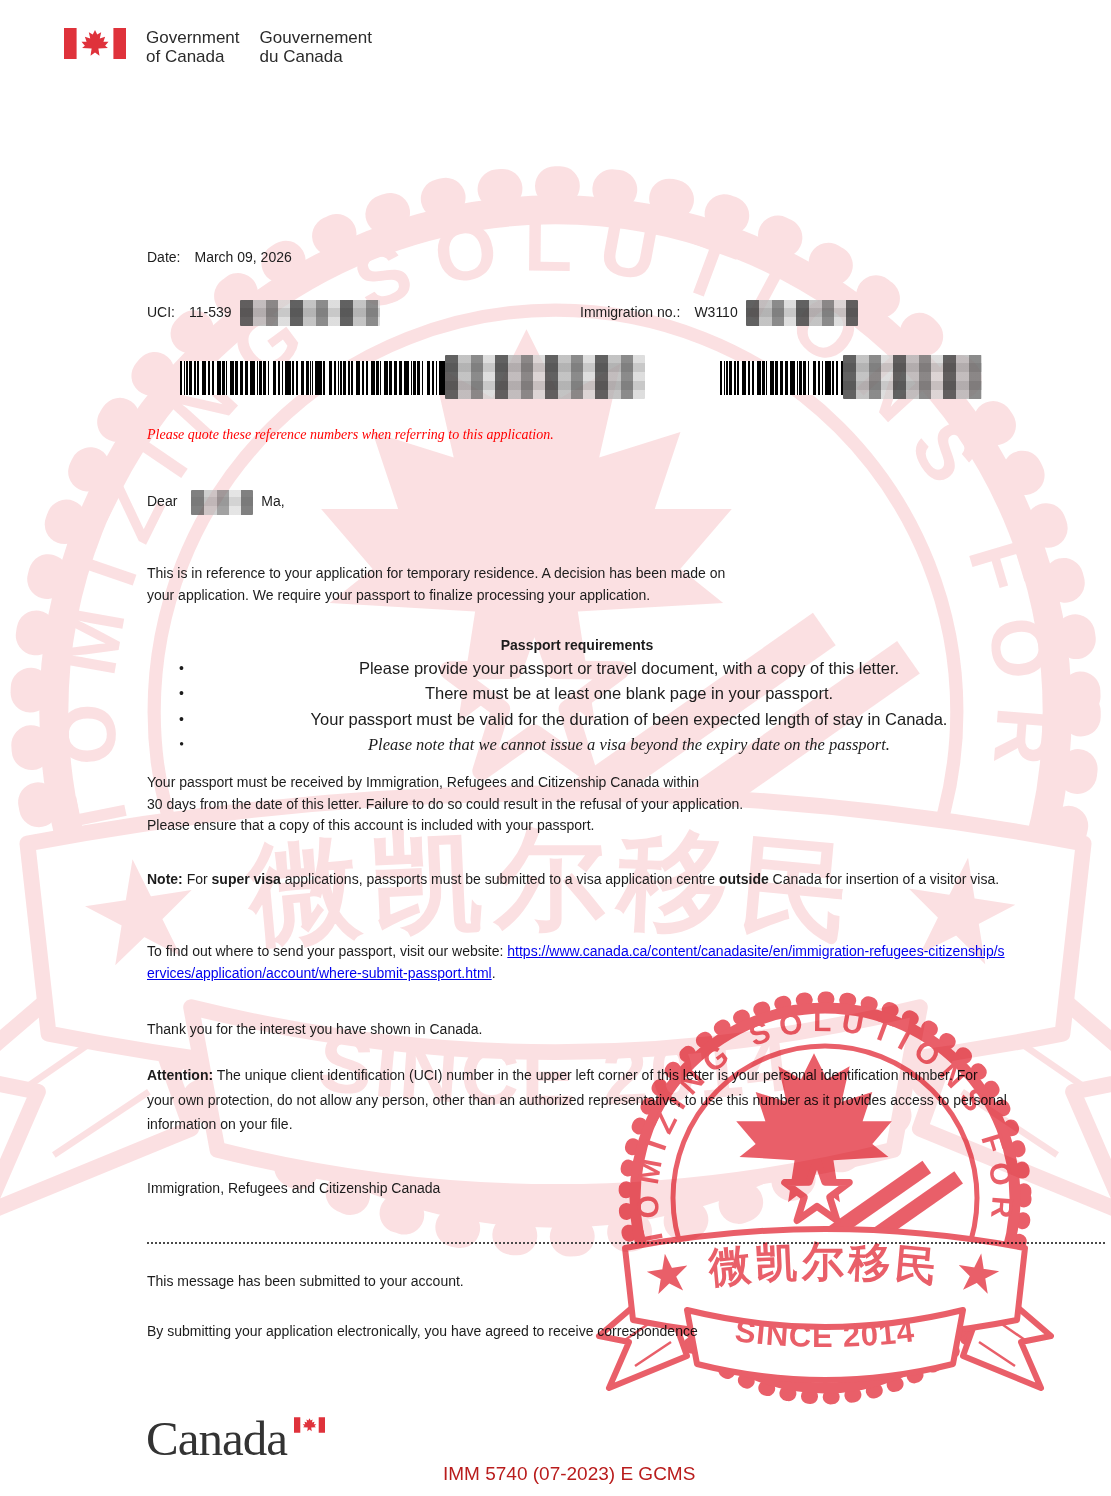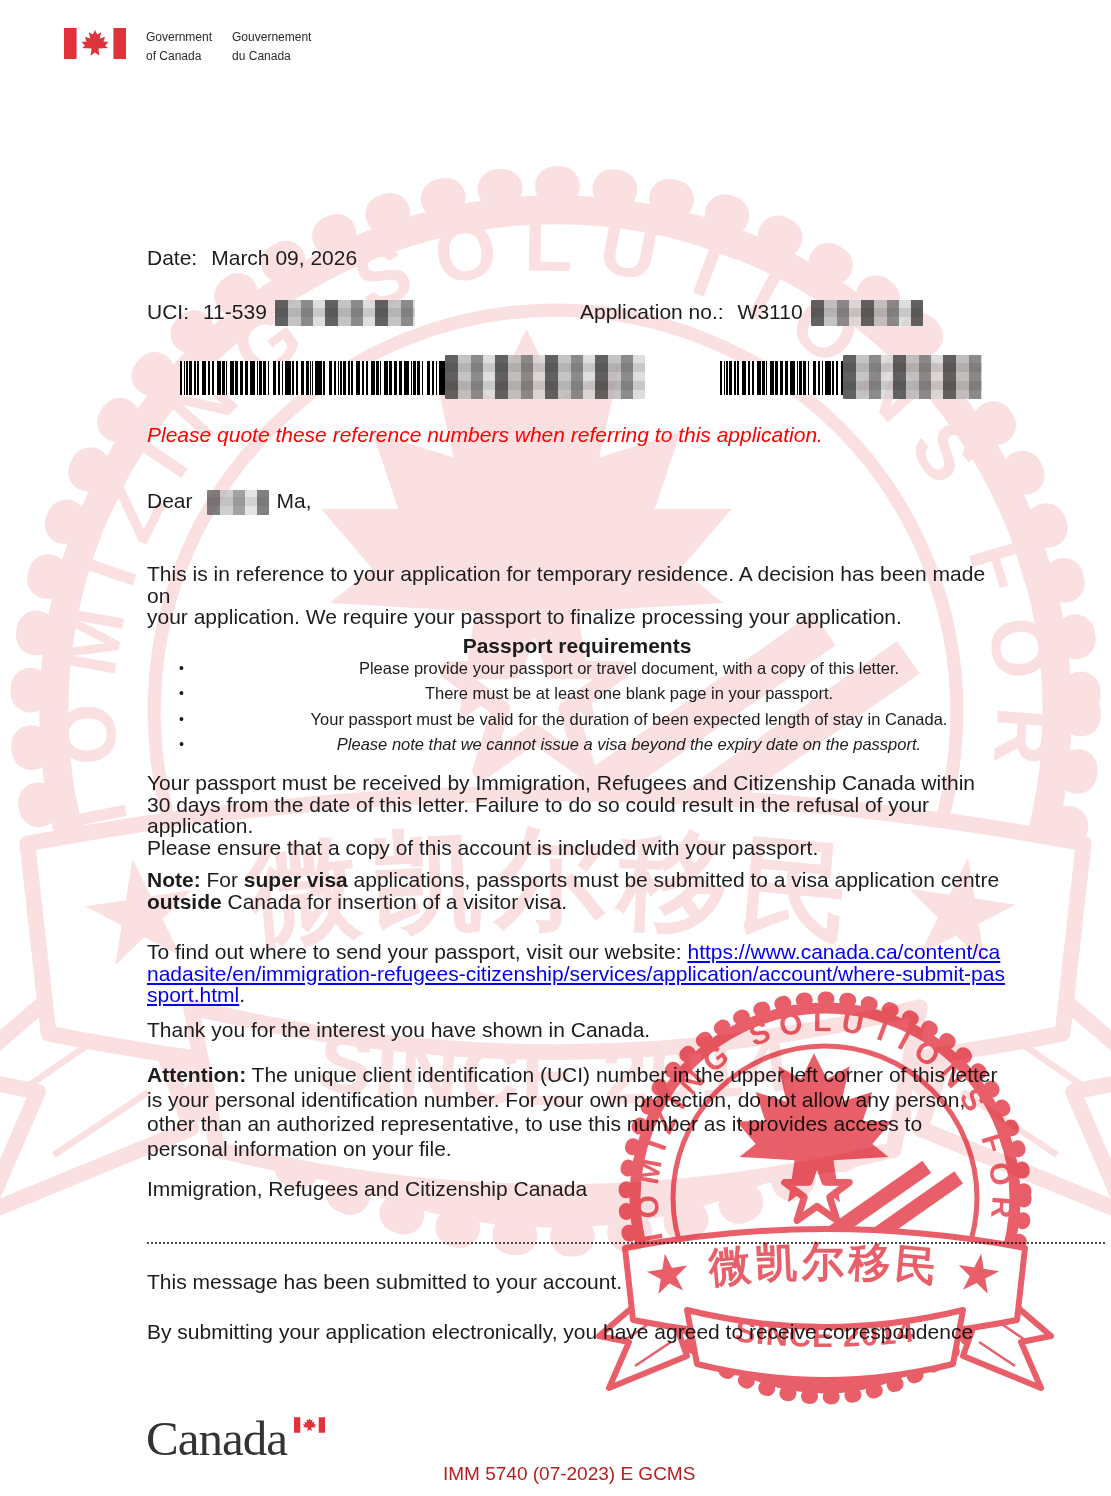--- a/index.html
+++ b/index.html
@@ -4,26 +4,26 @@
 <style>
   html,body{margin:0;padding:0;background:#ffffff;}
   #page{
     position:relative;width:1111px;height:1496px;background:#fff;overflow:hidden;
     font-family:"Liberation Sans", sans-serif;color:#1c1c1c;
   }
   .abs{position:absolute;}
   
   #gc-logo{left:64px;top:28px;display:flex;gap:20px;align-items:flex-start;}
   #gc-logo .flag{width:62px;height:31px;}
-  .logo-col{font-size:12px;line-height:19px;color:#2b2b2b;}
-  
-  .t{font-size:21px;line-height:21.5px;}
+  .logo-col{font-size:17px;line-height:19px;color:#2b2b2b;}
+  
+  .t{font-size:14px;line-height:21.5px;}
   .row{left:147px;width:860px;}
   .b{font-weight:bold;text-align:center;}
-  .i{font-style:italic;}
+  .i{font-style:italic;font-family:Liberation Serif, serif;}
   .red{color:#ff0000;}
   .lbl-gap{display:inline-block;width:14px;}
   .sm-gap{display:inline-block;width:8px;}
   
   .blur{
     display:inline-block;vertical-align:middle;height:26px;border-radius:1px;
     background-image:
       repeating-linear-gradient(90deg, rgba(70,70,70,.85) 0 13px, rgba(170,170,170,.7) 13px 26px, rgba(110,110,110,.8) 26px 38px, rgba(200,200,200,.6) 38px 50px),
       repeating-linear-gradient(0deg, rgba(255,255,255,.25) 0 9px, rgba(40,40,40,.25) 9px 18px);
   }
@@ -138,21 +138,21 @@
       </div>
     </div>
 
     <div class="abs row t" style="top:247px">
       <span>Date:</span><span class="lbl-gap"></span><span>March 09, 2026</span>
     </div>
 
     <div class="abs row t" style="top:300px">
       <span>UCI:</span><span class="lbl-gap"></span><span>11-539</span><span class="sm-gap"></span><span class="blur" style="width:140px"></span>
       <span class="abs" style="left:433px;top:0">
-        <span>Application no.:</span><span class="lbl-gap"></span><span>W3110</span><span class="sm-gap"></span><span class="blur" style="width:112px"></span>
+        <span>Immigration no.:</span><span class="lbl-gap"></span><span>W3110</span><span class="sm-gap"></span><span class="blur" style="width:112px"></span>
       </span>
     </div>
 
     <div class="abs barcode" style="left:180px;top:361px;width:265px;height:34px"></div>
     <div class="abs blur bc-blur" style="left:445px;top:355px;width:200px"></div>
     <div class="abs barcode" style="left:720px;top:361px;width:123px;height:34px"></div>
     <div class="abs blur bc-blur" style="left:843px;top:355px;width:139px"></div>
 
     <div class="abs row t red i" style="top:424px">Please quote these reference numbers when referring to this application.</div>
 

